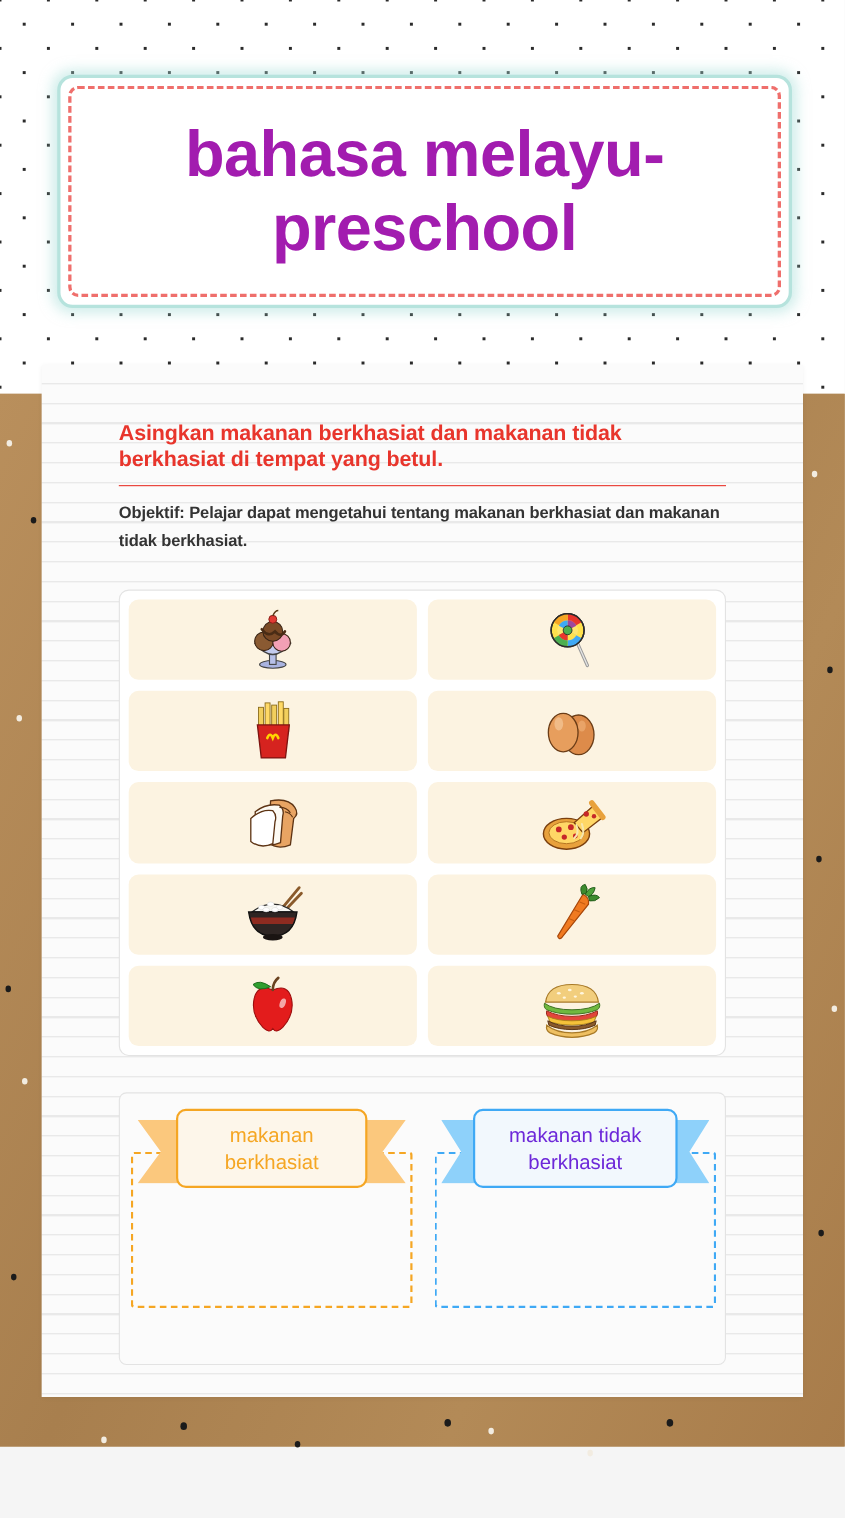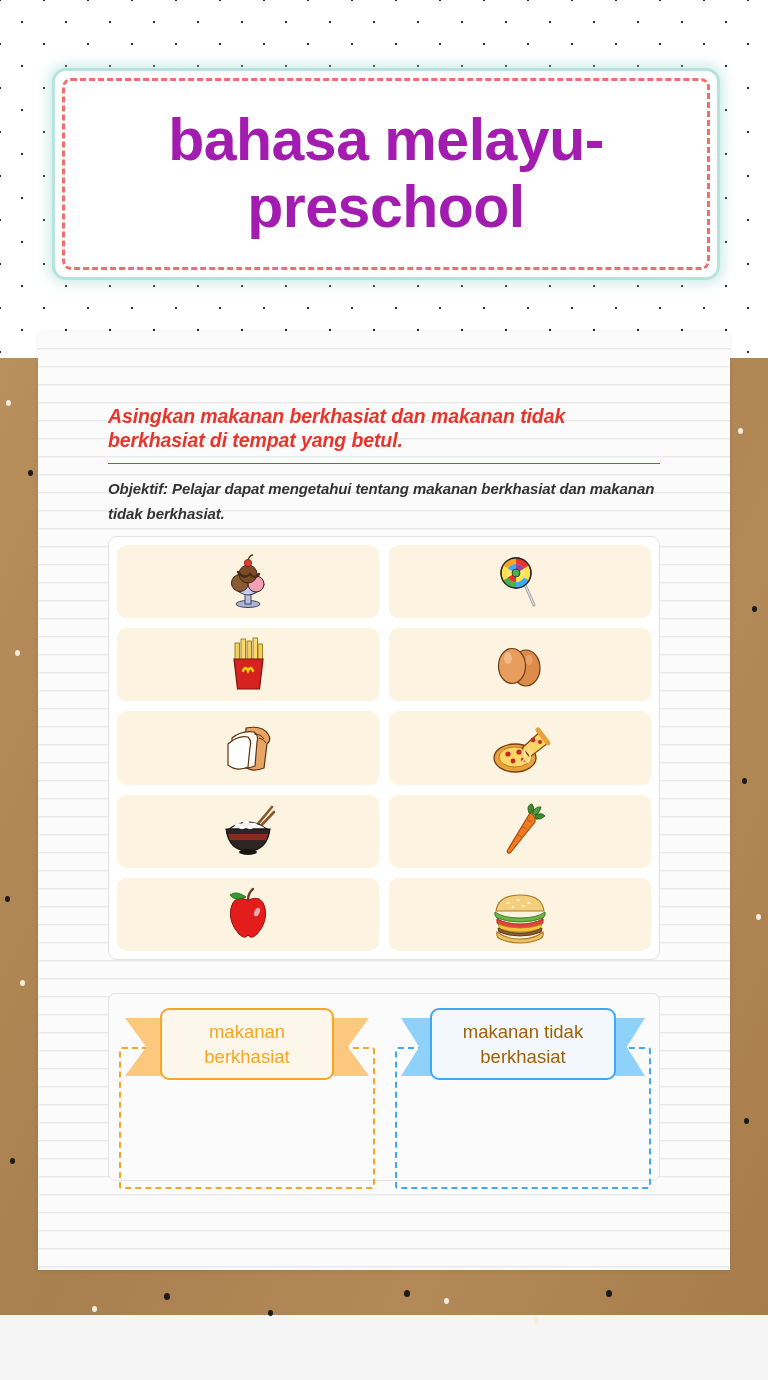--- a/index.html
+++ b/index.html
@@ -94,23 +94,22 @@
       #fbfbfb 0px, #fbfbfb 16px,
       #e9e9e9 16px, #e9e9e9 17px,
       #f4f4f4 17px, #f4f4f4 18px
     );
     box-shadow: 0 1px 5px rgba(0,0,0,0.07);
   }
 
   
   .content {
     position: absolute;
-    left: 108px; top: 405px;
+    left: 108px; top: 383px;
     width: 552px;
-    font-style: italic;
   }
 
   .instruction {
     font-size: 19.5px;
     line-height: 1.22;
     font-weight: bold;
     color: #e8352c;
     letter-spacing: -0.1px;
   }
 
@@ -153,21 +152,21 @@
   .food-icon {
     width: 64px;
     height: 60px;
     display: block;
   }
 
   
   .dropzone-card {
     position: absolute;
     left: 108px; top: 993px;
-    width: 552px; height: 188px;
+    width: 552px; height: 248px;
     background: #fbfbfb;
     border: 1px solid #e3e3e3;
     border-radius: 7px;
   }
   .zones {
     position: absolute;
     left: 0; top: 0;
     width: 552px; height: 205px;
     display: flex;
   }
@@ -218,21 +217,21 @@
   }
   .ribbon-label.orange {
     background: #fdf6ea;
     border: 2.5px solid #f5a623;
     color: #f5a623;
     margin: 0 -9px;
   }
   .ribbon-label.blue {
     background: #f2f8fd;
     border: 2.5px solid #3fa9f5;
-    color: #a16207;
+    color: #6d28d9;
     margin: 0 -9px;
   }
 </style>
 </head>
 <body>
 
 <div id="page">
 
   <div class="dotted-band"></div>
 

